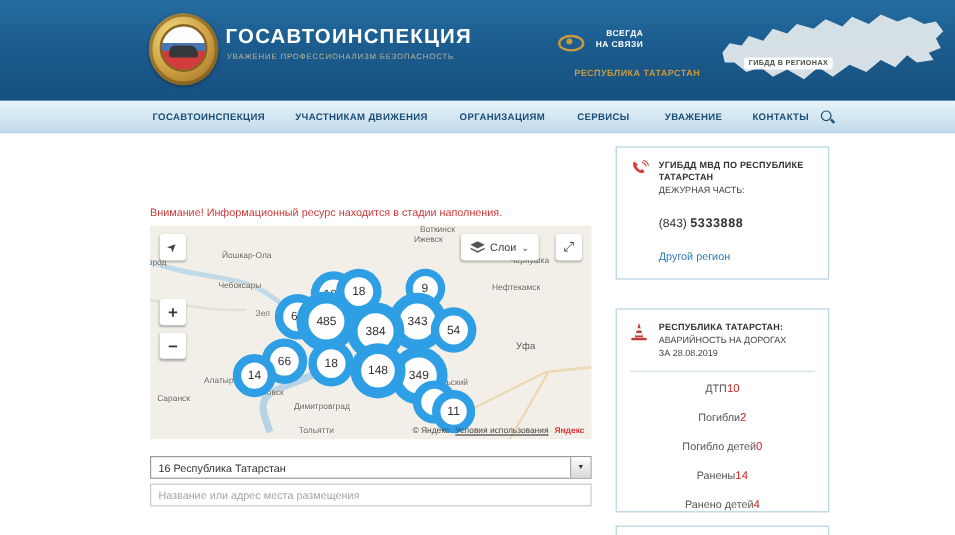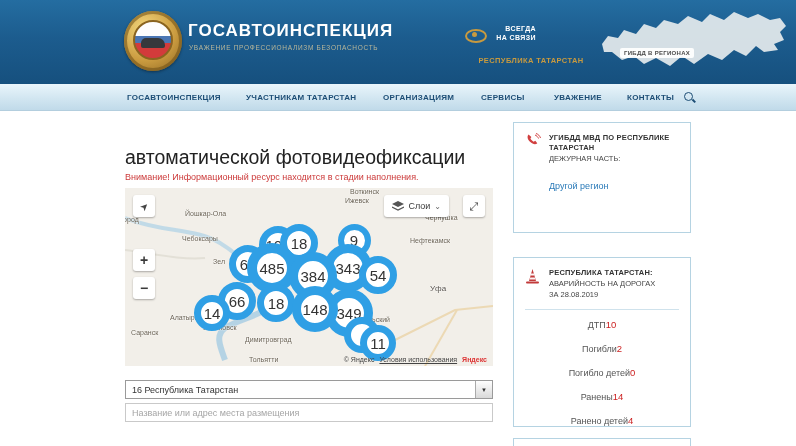--- a/index.html
+++ b/index.html
@@ -41,21 +41,21 @@
     transform:rotate(45deg);right:-4px;bottom:-1px;}
   
   .h1{position:absolute;left:125px;top:114px;width:390px;font-size:19.5px;color:#222;line-height:29px;}
   .warning{position:absolute;left:125px;top:172px;font-size:9px;color:#cc3a3a;}
   .map{position:absolute;left:125px;top:188px;width:368px;height:178px;background:#f2efe9;overflow:hidden;}
   .map svg.water{position:absolute;left:0;top:0;}
   .city{position:absolute;font-size:7px;color:#6b6355;white-space:nowrap;
     text-shadow:0 0 2px #fff,0 0 2px #fff;}
   .city-bold{font-size:8px;color:#55504a;}
   .cluster{position:absolute;border-radius:50%;background:#fff;border-style:solid;
-    display:flex;align-items:center;justify-content:center;font-size:15px;color:#333;box-sizing:border-box;cursor:pointer;}
+    display:flex;align-items:center;justify-content:center;font-size:10px;color:#333;box-sizing:border-box;cursor:pointer;}
   .ctl{position:absolute;background:#fff;border-radius:3px;box-shadow:0 1px 2px rgba(0,0,0,.3);
     color:#3a3a3a;display:flex;align-items:center;justify-content:center;cursor:pointer;}
   .ctl-geo{left:8px;top:7px;width:22px;height:22px;}
   .geo-arrow{display:inline-block;transform:rotate(-45deg);font-size:10px;color:#444;}
   .ctl-zin{left:8px;top:61px;width:22px;height:22px;font-size:14px;font-weight:bold;}
   .ctl-zout{left:8px;top:89px;width:22px;height:22px;font-size:14px;font-weight:bold;}
   .ctl-layers{right:44px;top:7px;height:22px;padding:0 8px;font-size:9px;gap:4px;}
   .chev{font-size:8px;color:#666;}
   .ctl-fs{right:8px;top:7px;width:22px;height:22px;font-size:11px;}
   .attr{position:absolute;right:6px;bottom:3px;font-size:7px;color:#444;white-space:nowrap;}
@@ -110,30 +110,30 @@
   <div class="rusmap">
     <svg width="192" height="64" viewBox="0 0 192 64">
       <path fill="#dfe7ea" opacity="0.95" d="M4,34 L10,26 L20,28 L26,20 L38,24 L46,14 L58,18 L66,10 L80,14 L90,6 L104,12 L112,4 L126,10 L136,2 L150,8 L160,4 L172,10 L182,8 L188,16 L182,22 L186,30 L176,34 L180,40 L166,42 L158,36 L148,46 L136,40 L124,50 L110,44 L96,54 L84,46 L72,56 L58,48 L46,54 L36,46 L24,50 L14,42 L6,42 Z"></path>
     </svg>
     <div class="rusmap-label">ГИБДД В РЕГИОНАХ</div>
   </div>
 </div>
 
 <div class="nav">
   <span class="nav-item" style="left:127px">ГОСАВТОИНСПЕКЦИЯ</span>
-  <span class="nav-item" style="left:246px">УЧАСТНИКАМ ТАТАРСТАН</span>
+  <span class="nav-item" style="left:246px">УЧАСТНИКАМ ДВИЖЕНИЯ</span>
   <span class="nav-item" style="left:383px">ОРГАНИЗАЦИЯМ</span>
   <span class="nav-item" style="left:481px">СЕРВИСЫ</span>
   <span class="nav-item" style="left:554px">УВАЖЕНИЕ</span>
   <span class="nav-item" style="left:627px">КОНТАКТЫ</span>
   <span class="search-icon"></span>
 </div>
 
 <div class="h1">
-  <br><span>автоматической фотовидеофиксации</span>
+  <br>
 </div>
 <div class="warning">Внимание! Информационный ресурс находится в стадии наполнения.</div>
 
 <div class="map">
   <svg class="water" width="368" height="178" viewBox="0 0 368 178">
     <path d="M0,30 C40,45 70,40 95,55 C115,67 125,80 135,95" stroke="#b9d6e6" stroke-width="4" fill="none" opacity="0.85"></path>
     <path d="M135,95 C170,100 200,92 235,100" stroke="#b9d6e6" stroke-width="3" fill="none" opacity="0.7"></path>
     <path d="M140,92 C150,100 152,112 143,120 C133,128 112,132 100,140 C90,147 95,158 100,172" stroke="#aecfe3" stroke-width="6" fill="none" opacity="0.9"></path>
     <path d="M250,162 L330,122 L368,118" stroke="#ecd9b4" stroke-width="2" fill="none"></path>
     <path d="M300,178 L332,122" stroke="#ecd9b4" stroke-width="2" fill="none"></path>
@@ -208,20 +208,23 @@
 
 <div class="box box1">
   <svg class="box-icon" width="16" height="16" viewBox="0 0 16 16">
     <path fill="#d14040" d="M3.5,1.5 C2,3 2.2,6 5,8.8 C7.8,11.6 10.8,11.8 12.3,10.3 L10.3,7.8 L8.6,8.8 C7.4,8.2 6,6.8 5.4,5.6 L6.4,3.9 Z"></path>
     <path stroke="#d14040" fill="none" stroke-width="1" d="M10,2 C11.5,2.5 13,4 13.5,5.5 M11,0.5 C13.2,1.2 14.8,2.8 15.5,5"></path>
   </svg>
   <div class="b-text">
     <div class="b-title">УГИБДД МВД ПО РЕСПУБЛИКЕ ТАТАРСТАН</div>
     <div class="b-sub">ДЕЖУРНАЯ ЧАСТЬ:</div>
   </div>
+  <div class="b-phone">
+    <span>(843)</span> <b>5333888</b>
+  </div>
   <div class="b-link">Другой регион</div>
 </div>
 
 <div class="box box2">
   <svg class="box-icon" width="15" height="17" viewBox="0 0 15 17">
     <path fill="#c23b3b" d="M7.5,1 L11,13 L4,13 Z"></path>
     <path fill="#fff" d="M6.1,5.5 L8.9,5.5 L9.4,7.5 L5.6,7.5 Z M5.2,9.5 L9.8,9.5 L10.3,11.5 L4.7,11.5 Z" opacity="0.95"></path>
     <rect x="1" y="13.5" width="13" height="2" rx="1" fill="#c23b3b"></rect>
   </svg>
   <div class="b-text">

